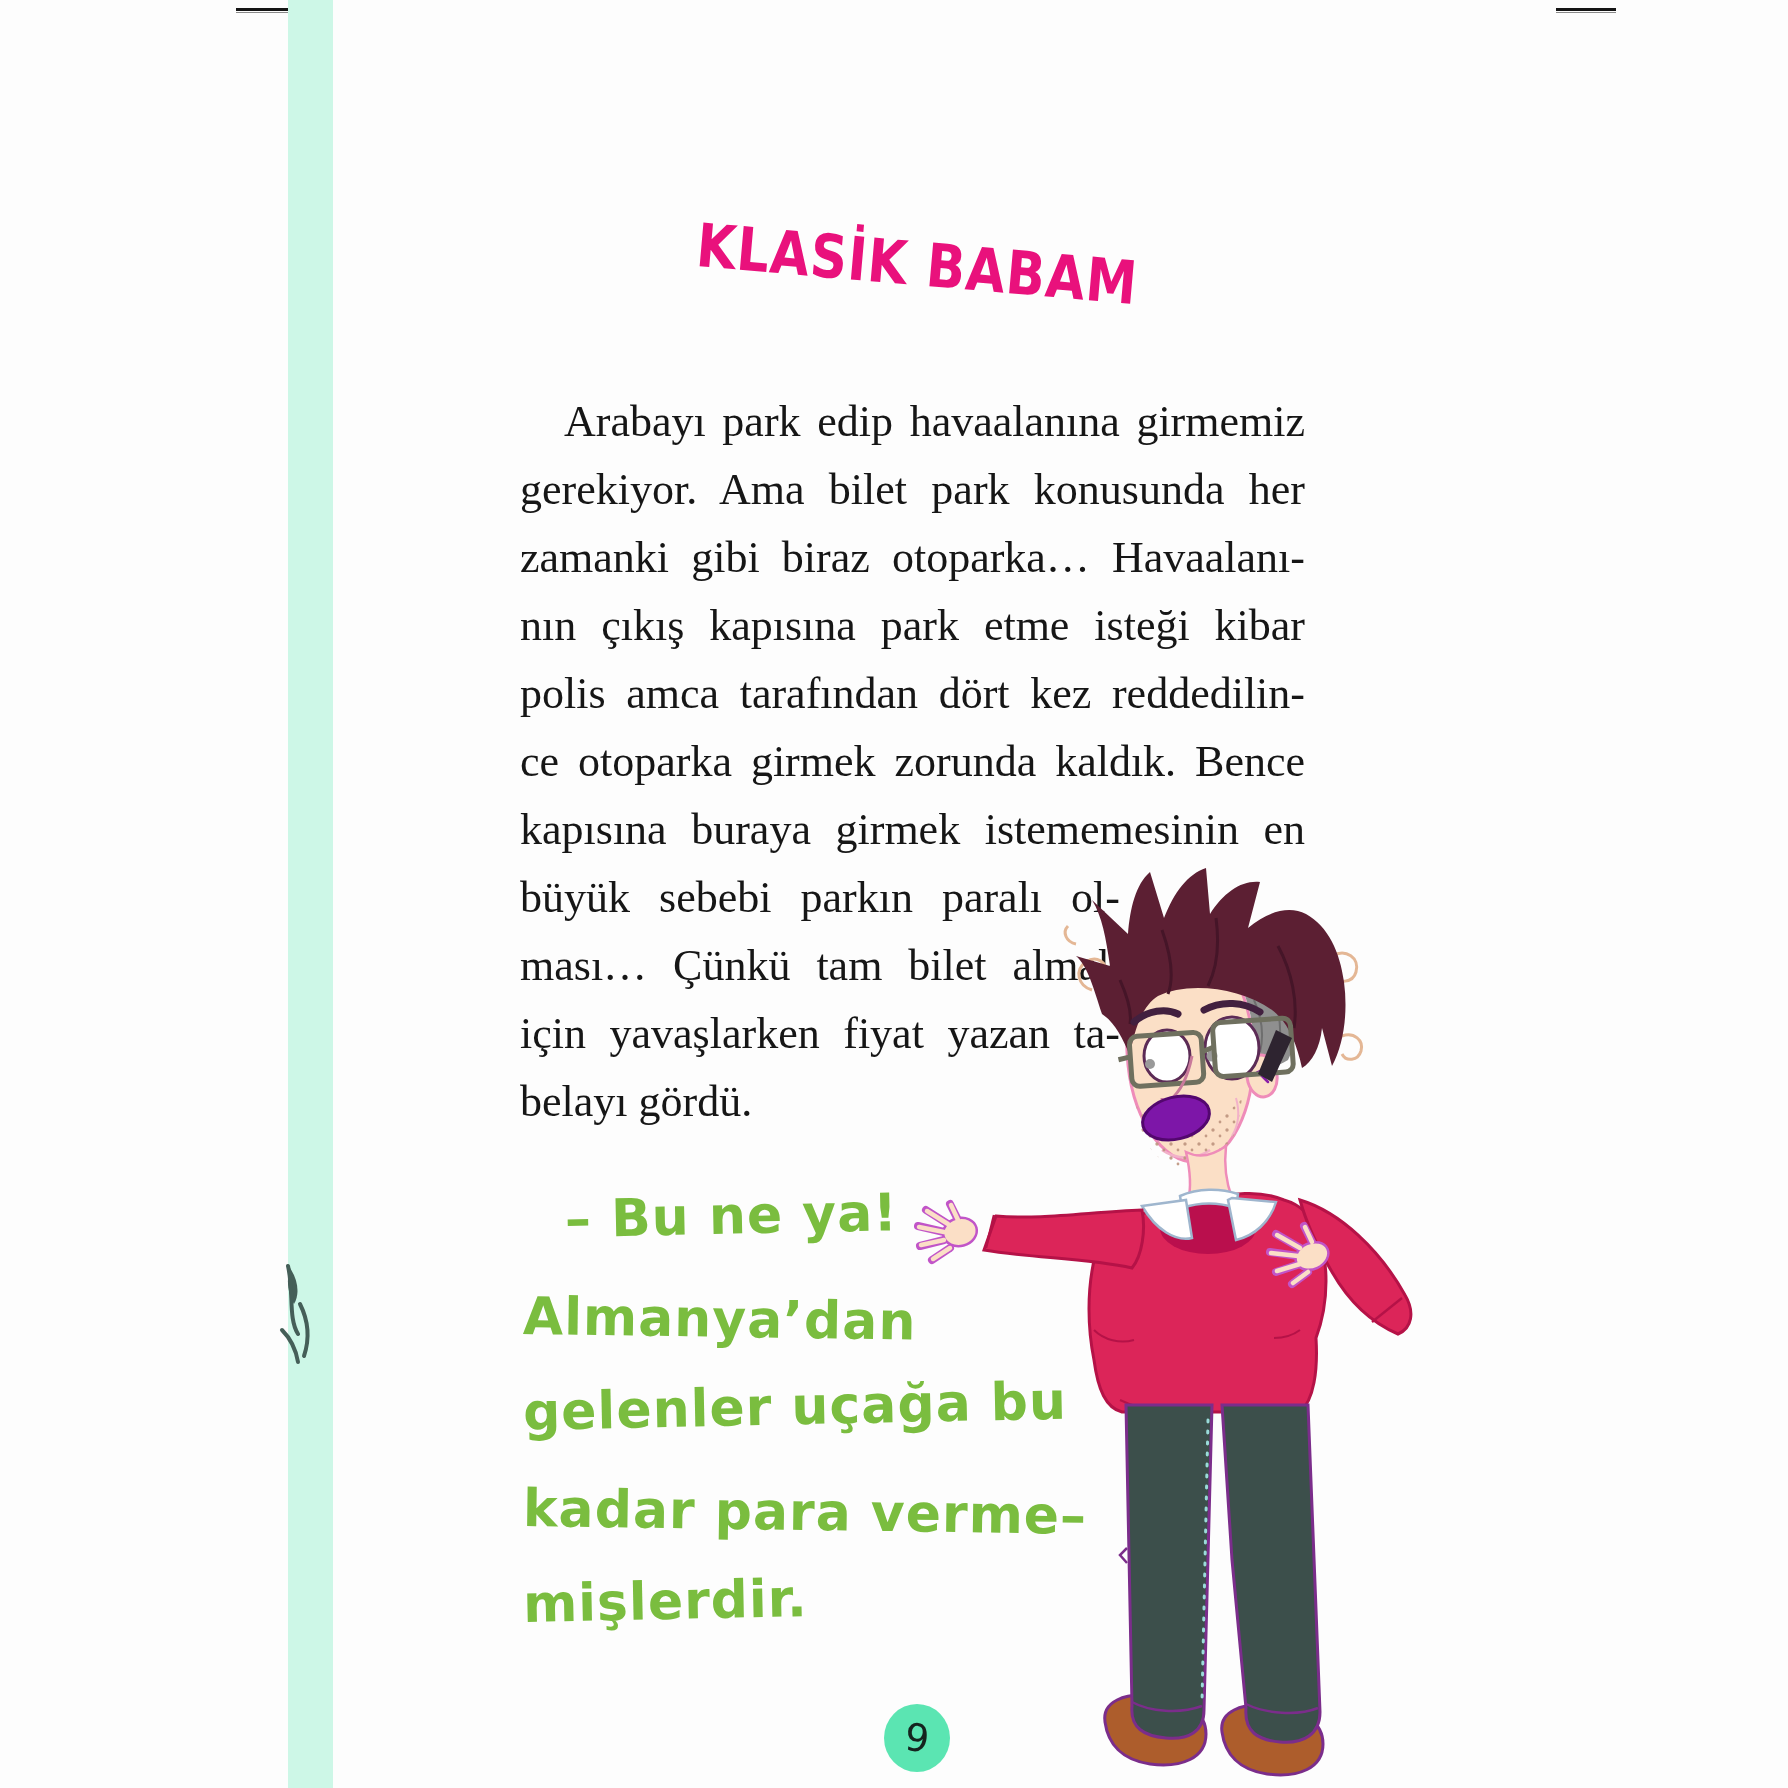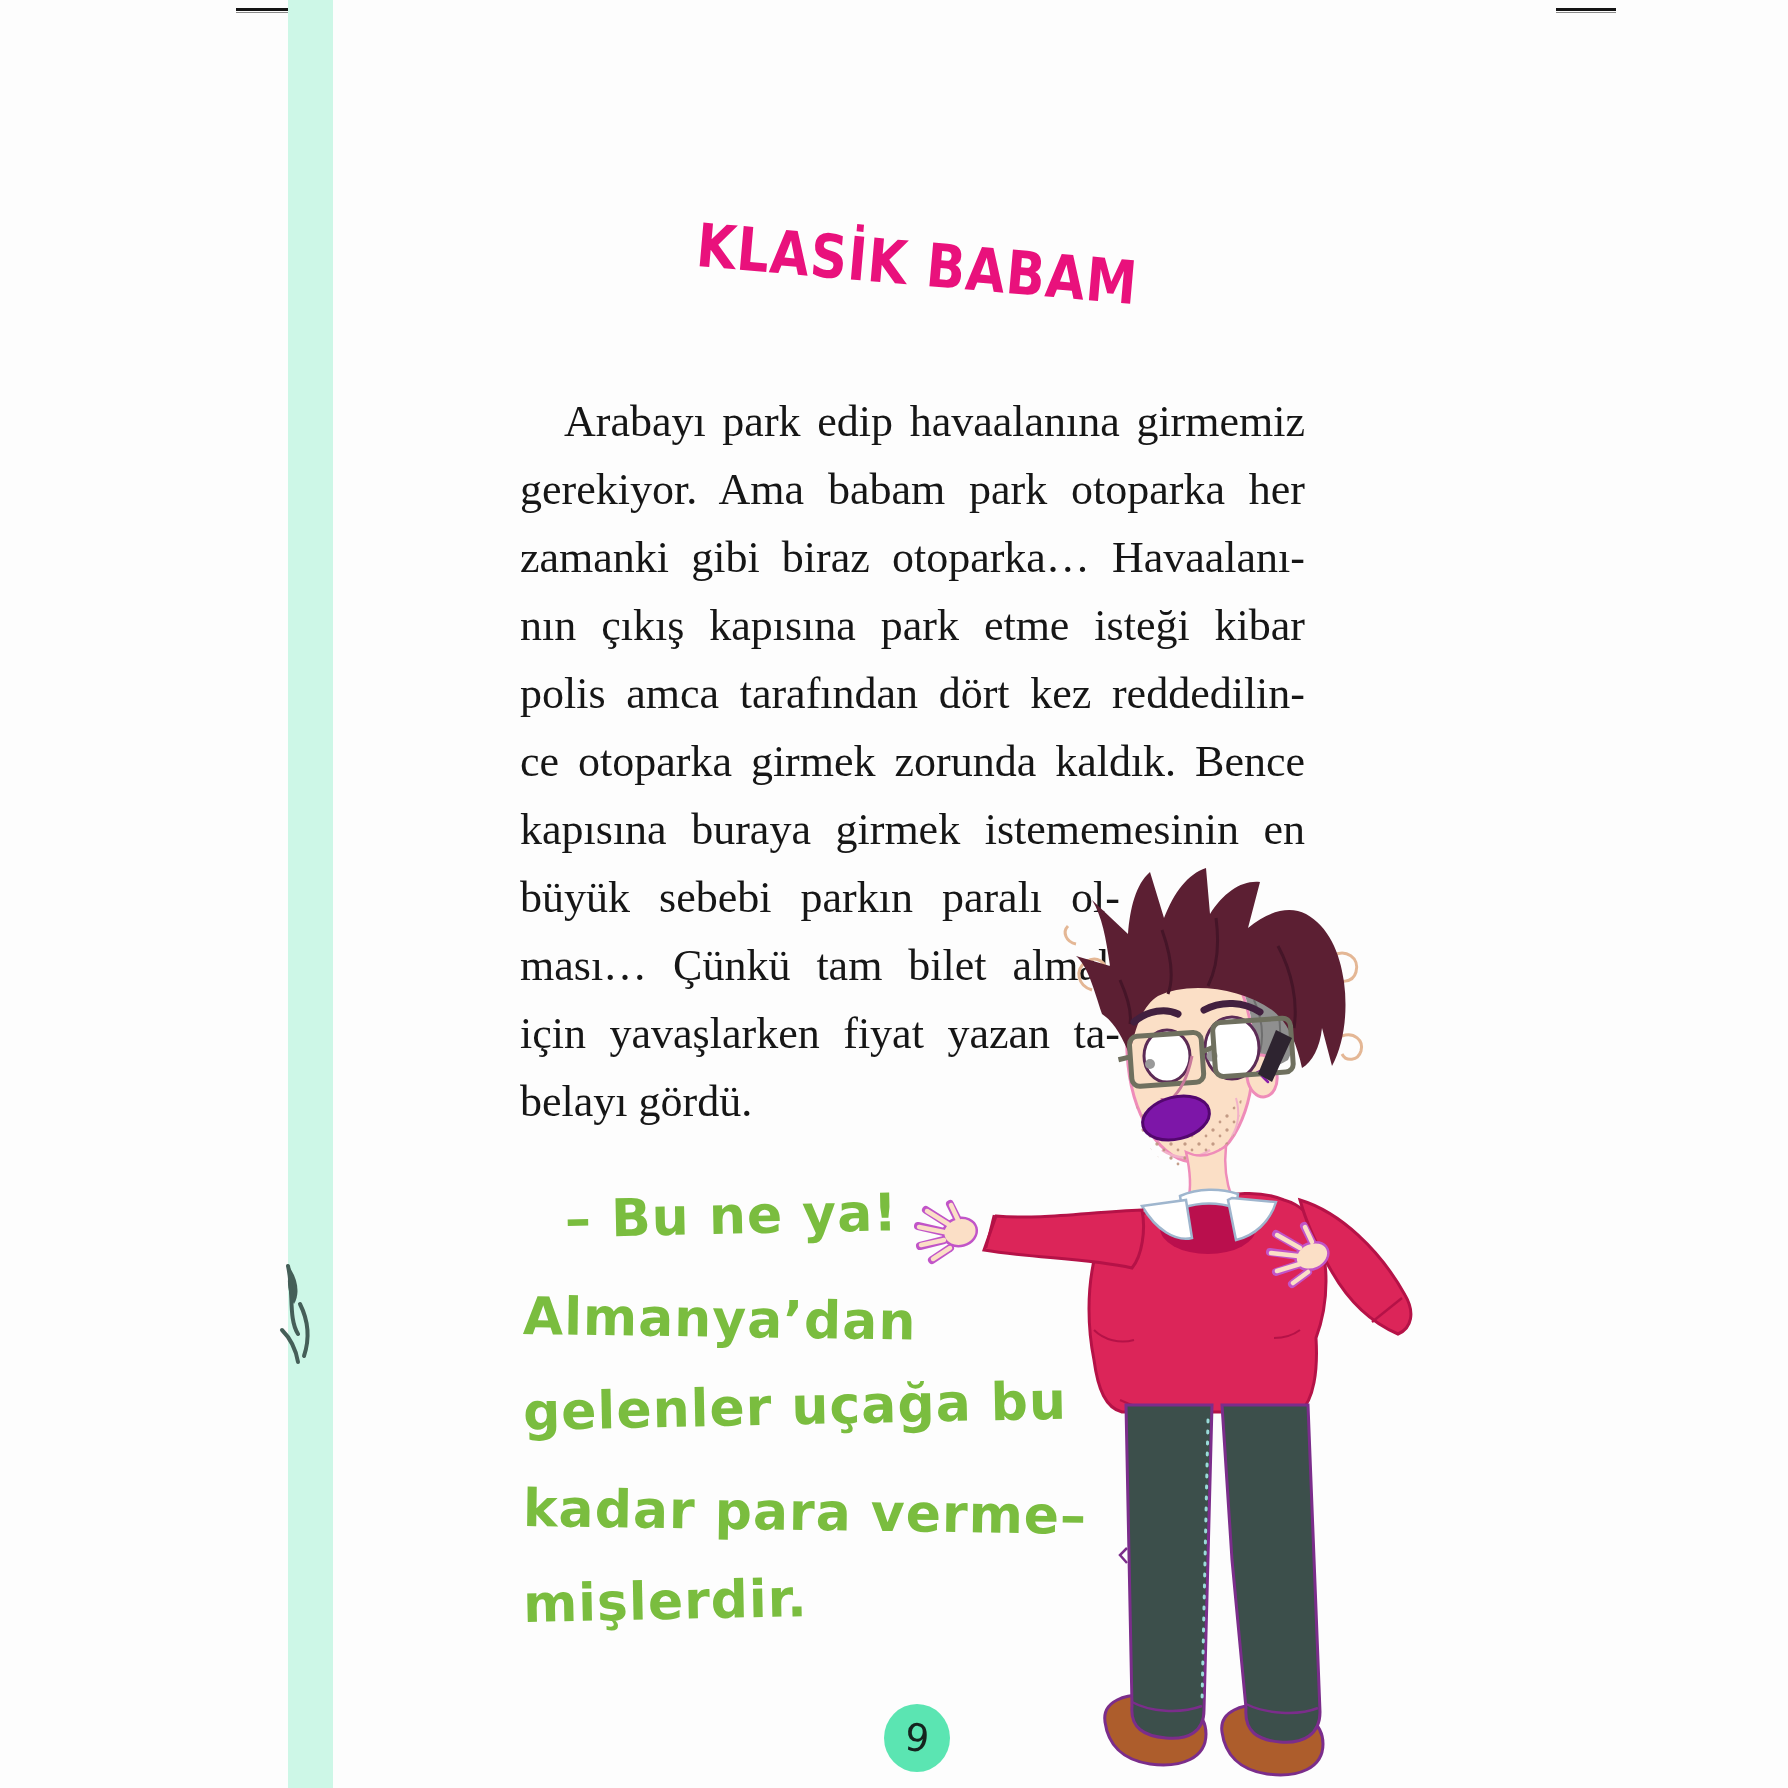--- a/index.html
+++ b/index.html
@@ -79,21 +79,21 @@
     <path d="M20,10 C28,22 30,36 24,46 C18,36 16,22 20,10 Z" fill="#455f58"></path>
     <path d="M18,8 C24,34 18,60 28,76" stroke="#455f58" stroke-width="4" fill="none" stroke-linecap="round"></path>
     <path d="M30,46 C38,62 40,80 34,98" stroke="#455f58" stroke-width="4" fill="none" stroke-linecap="round"></path>
     <path d="M12,72 C20,80 26,92 28,104" stroke="#455f58" stroke-width="4" fill="none" stroke-linecap="round"></path>
   </svg>
 
   <div class="title">KLASİK BABAM</div>
 
   <div class="body-text">
     <div class="bl first">Arabayı park edip havaalanına girmemiz</div>
-    <div class="bl">gerekiyor. Ama babam park otoparka her</div>
+    <div class="bl">gerekiyor. Ama bilet park konusunda her</div>
     <div class="bl">zamanki gibi biraz otoparka… Havaalanı-</div>
     <div class="bl">nın çıkış kapısına park etme isteği kibar</div>
     <div class="bl">polis amca tarafından dört kez reddedilin-</div>
     <div class="bl">ce otoparka girmek zorunda kaldık. Bence</div>
     <div class="bl">kapısına buraya girmek istememesinin en</div>
     <div class="bl short">büyük sebebi parkın paralı ol-</div>
     <div class="bl short">ması… Çünkü tam bilet almak</div>
     <div class="bl short">için yavaşlarken fiyat yazan ta-</div>
     <div class="bl short last">belayı gördü.</div>
   </div>

